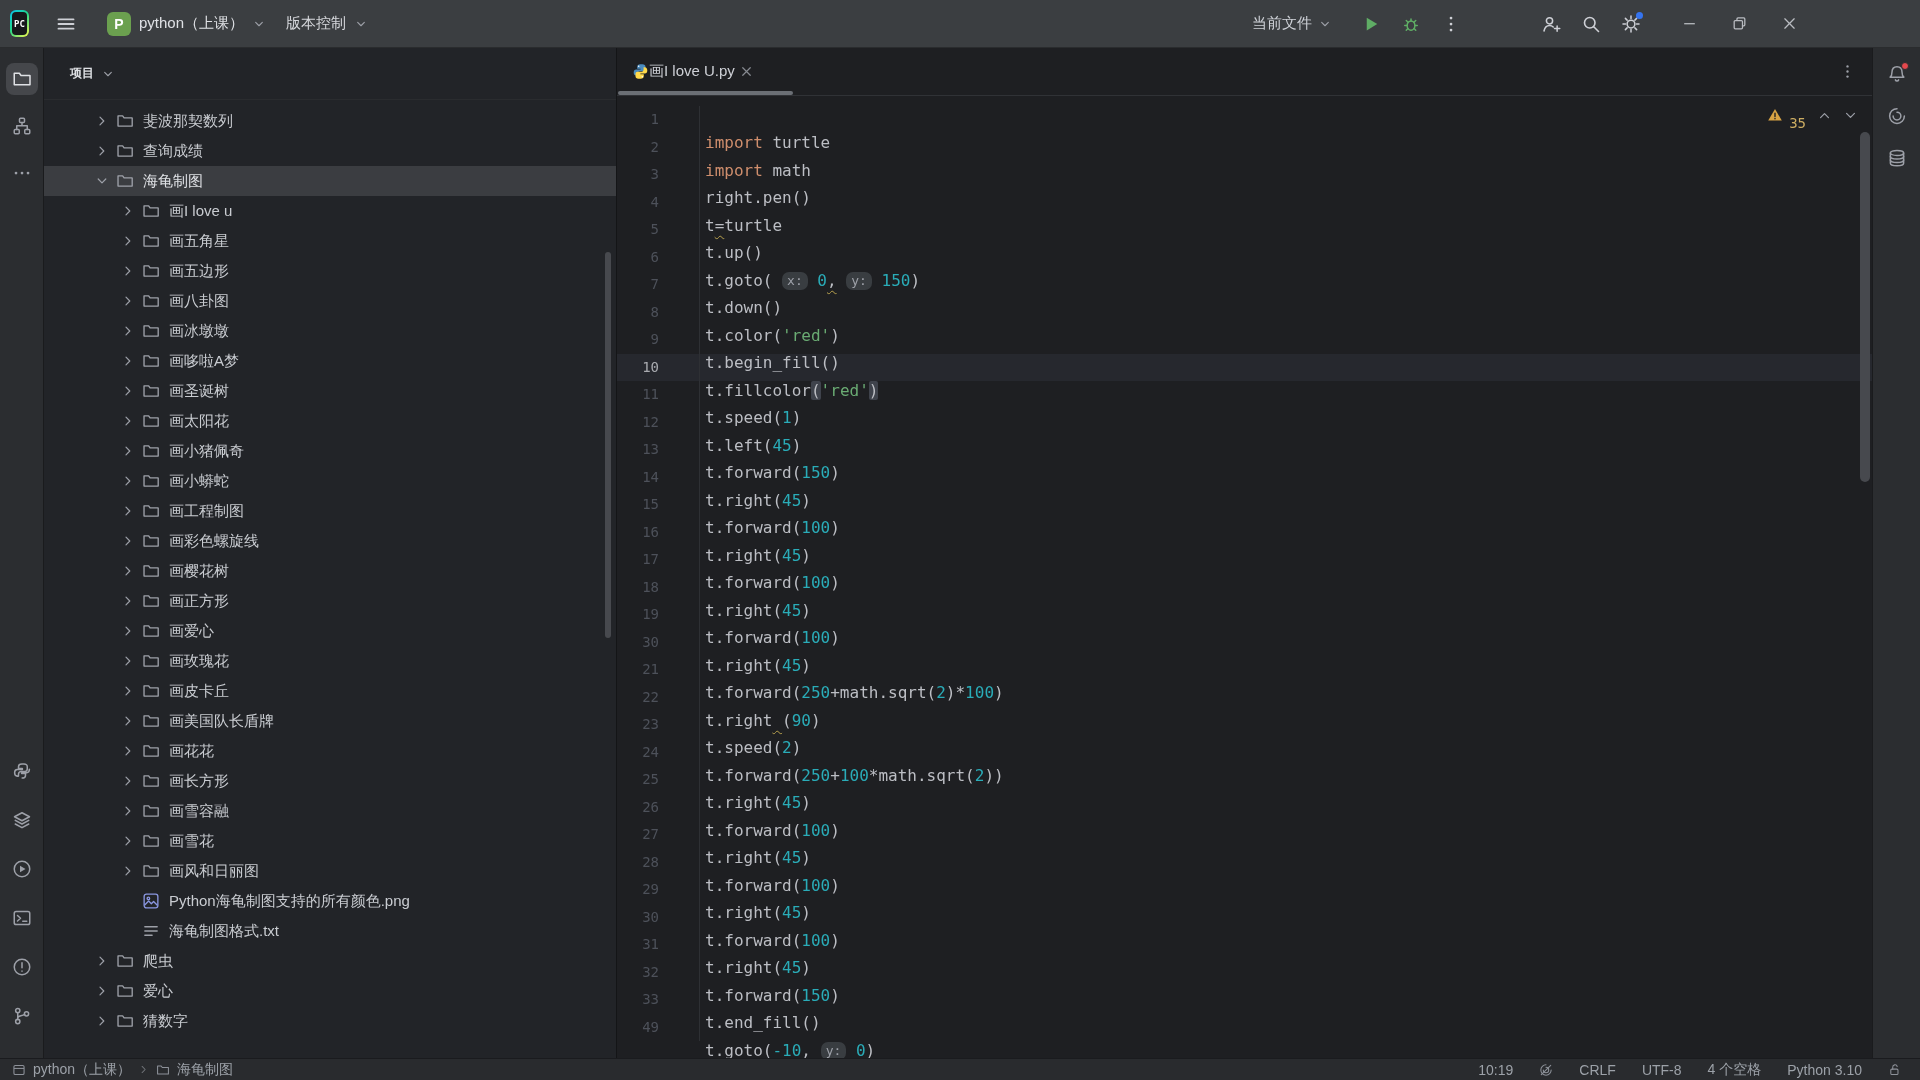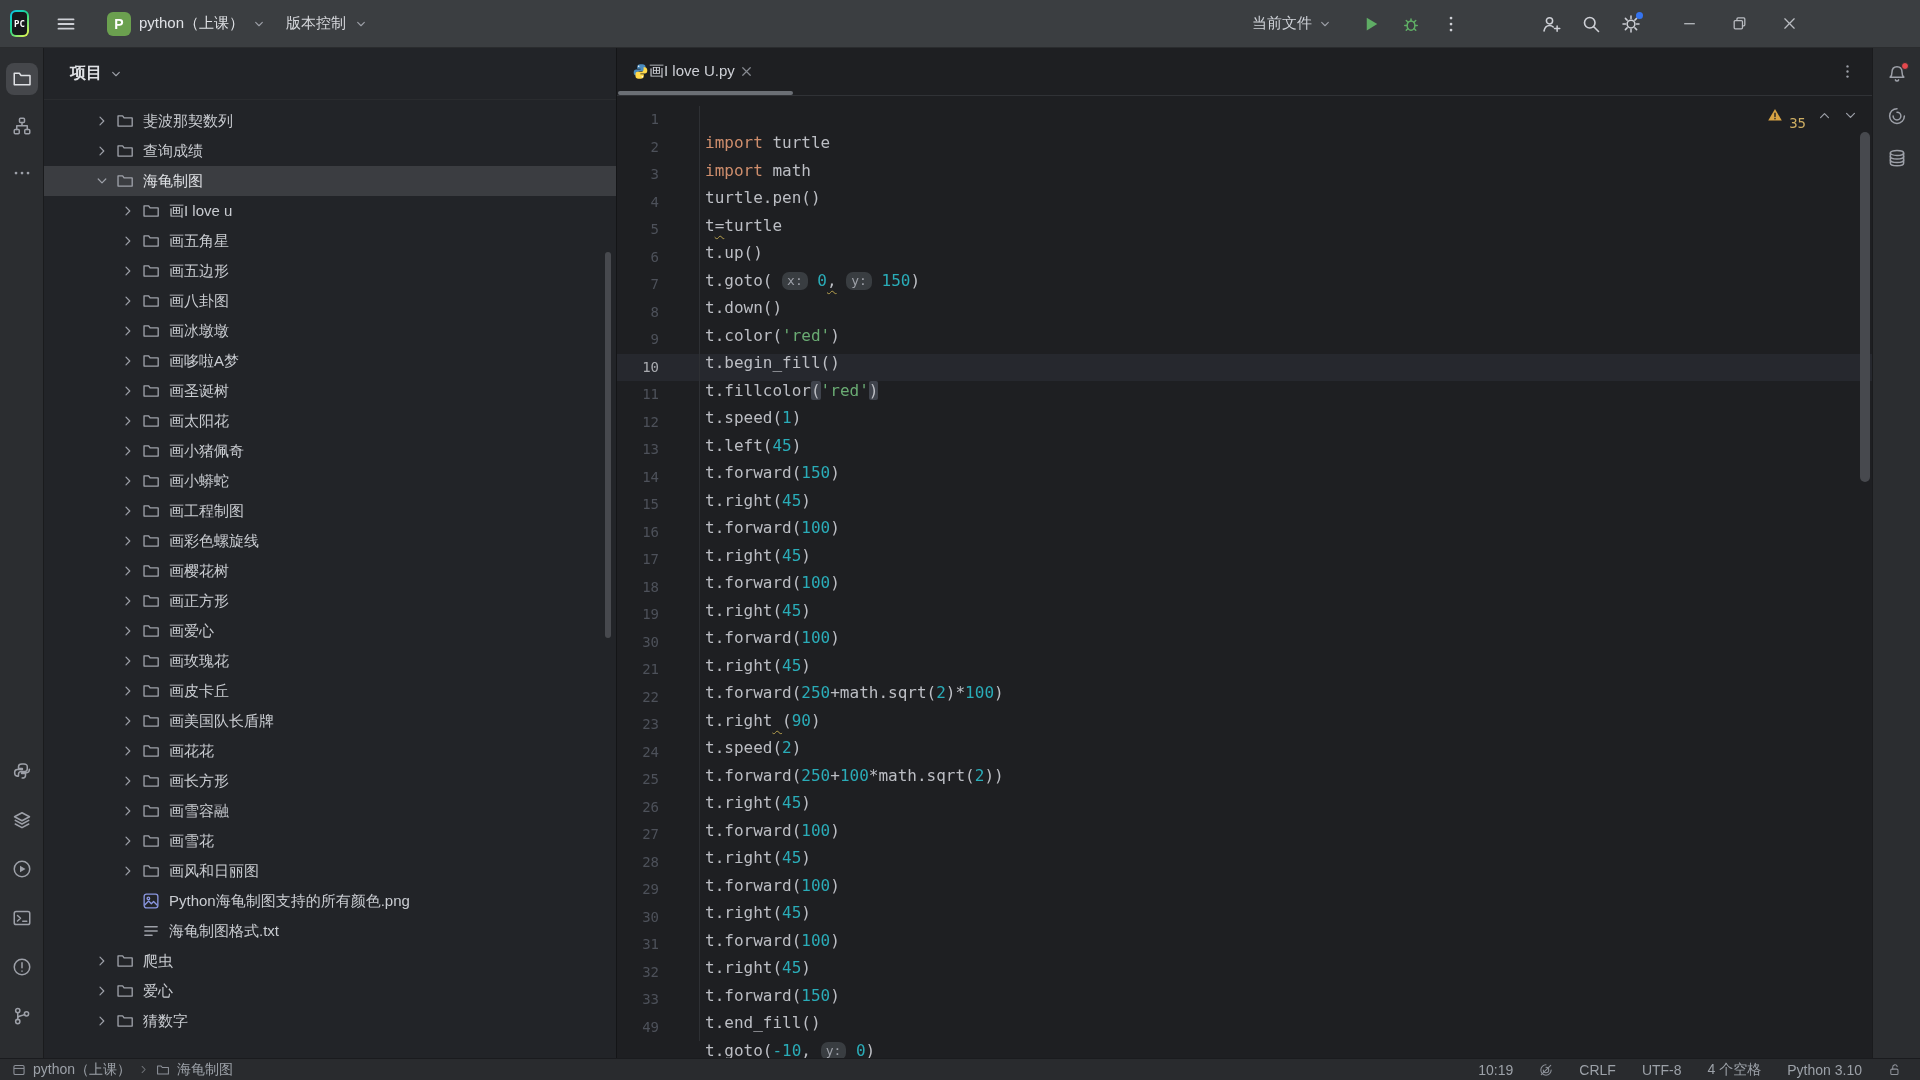--- a/index.html
+++ b/index.html
@@ -46,21 +46,21 @@
   .strip-btn svg{width:20px;height:20px;}
   .strip-btn.active{background:#45474b;color:#dfe1e5;}
   .ls-top .strip-btn{margin-top:15px;}
   .ls-bottom{margin-top:auto;display:flex;flex-direction:column;gap:17px;}
 
   
   .project-panel{flex:0 0 573px;background:#222428;border-right:1px solid #141517;
                  position:relative;display:flex;flex-direction:column;}
   .panel-header{flex:0 0 52px;display:flex;align-items:center;padding-left:26px;gap:7px;
                 border-bottom:1px solid #2a2c2f;}
-  .panel-title{font-size:16px;font-weight:bold;color:#dfe1e5;}
+  .panel-title{font-size:12px;font-weight:bold;color:#dfe1e5;}
   .tree{flex:1;padding-top:6px;overflow:hidden;}
   .tree-row{height:30px;display:flex;align-items:center;font-size:15px;color:#c9ccd1;cursor:default;}
   .tree-row.selected{background:#3b3d41;color:#dfe1e5;}
   .tree-row.lvl0{padding-left:50px;}
   .tree-row.lvl1{padding-left:76px;}
   .t-chev{width:22px;height:16px;display:flex;align-items:center;color:#9da0a8;flex:0 0 22px;}
   .t-chev svg{width:16px;height:16px;}
   .t-spacer{flex:0 0 22px;}
   .t-icon{width:18px;height:18px;margin-right:9px;color:#9da0a8;flex:0 0 18px;}
   .t-icon svg{width:18px;height:18px;}
@@ -642,21 +642,21 @@
               <circle cx="8" cy="8" r="1.1"></circle>
               <circle cx="8" cy="12.8" r="1.1"></circle>
             </svg>
         </div>
       </div>
 
       <div class="code-area">
         <div class="code-lines" id="code-lines">
             <div class="cline"><div class="lnum">1</div><div class="ctext"><span class="tk-k">import</span><span class="tk-p"> turtle</span></div></div>
             <div class="cline"><div class="lnum">2</div><div class="ctext"><span class="tk-k">import</span><span class="tk-p"> math</span></div></div>
-            <div class="cline"><div class="lnum">3</div><div class="ctext"><span class="tk-p">turtle.pen()</span></div></div>
+            <div class="cline"><div class="lnum">3</div><div class="ctext"><span class="tk-p">right.pen()</span></div></div>
             <div class="cline"><div class="lnum">4</div><div class="ctext"><span class="tk-p">t</span><span class="tk-p sq">=</span><span class="tk-p">turtle</span></div></div>
             <div class="cline"><div class="lnum">5</div><div class="ctext"><span class="tk-p">t.up()</span></div></div>
             <div class="cline"><div class="lnum">6</div><div class="ctext"><span class="tk-p">t.goto( </span><span class="hint">x:</span><span class="tk-p"> </span><span class="tk-n">0</span><span class="tk-p sq">,</span><span class="tk-p"> </span><span class="hint">y:</span><span class="tk-p"> </span><span class="tk-n">150</span><span class="tk-p">)</span></div></div>
             <div class="cline"><div class="lnum">7</div><div class="ctext"><span class="tk-p">t.down()</span></div></div>
             <div class="cline"><div class="lnum">8</div><div class="ctext"><span class="tk-p">t.color(</span><span class="tk-s">'red'</span><span class="tk-p">)</span></div></div>
             <div class="cline"><div class="lnum">9</div><div class="ctext"><span class="tk-p">t.begin_fill()</span></div></div>
             <div class="cline current"><div class="lnum">10</div><div class="ctext"><span class="tk-p">t.fillcolor</span><span class="tk-p match">(</span><span class="tk-s">'red'</span><span class="tk-p match">)</span></div></div>
             <div class="cline"><div class="lnum">11</div><div class="ctext"><span class="tk-p">t.speed(</span><span class="tk-n">1</span><span class="tk-p">)</span></div></div>
             <div class="cline"><div class="lnum">12</div><div class="ctext"><span class="tk-p">t.left(</span><span class="tk-n">45</span><span class="tk-p">)</span></div></div>
             <div class="cline"><div class="lnum">13</div><div class="ctext"><span class="tk-p">t.forward(</span><span class="tk-n">150</span><span class="tk-p">)</span></div></div>

